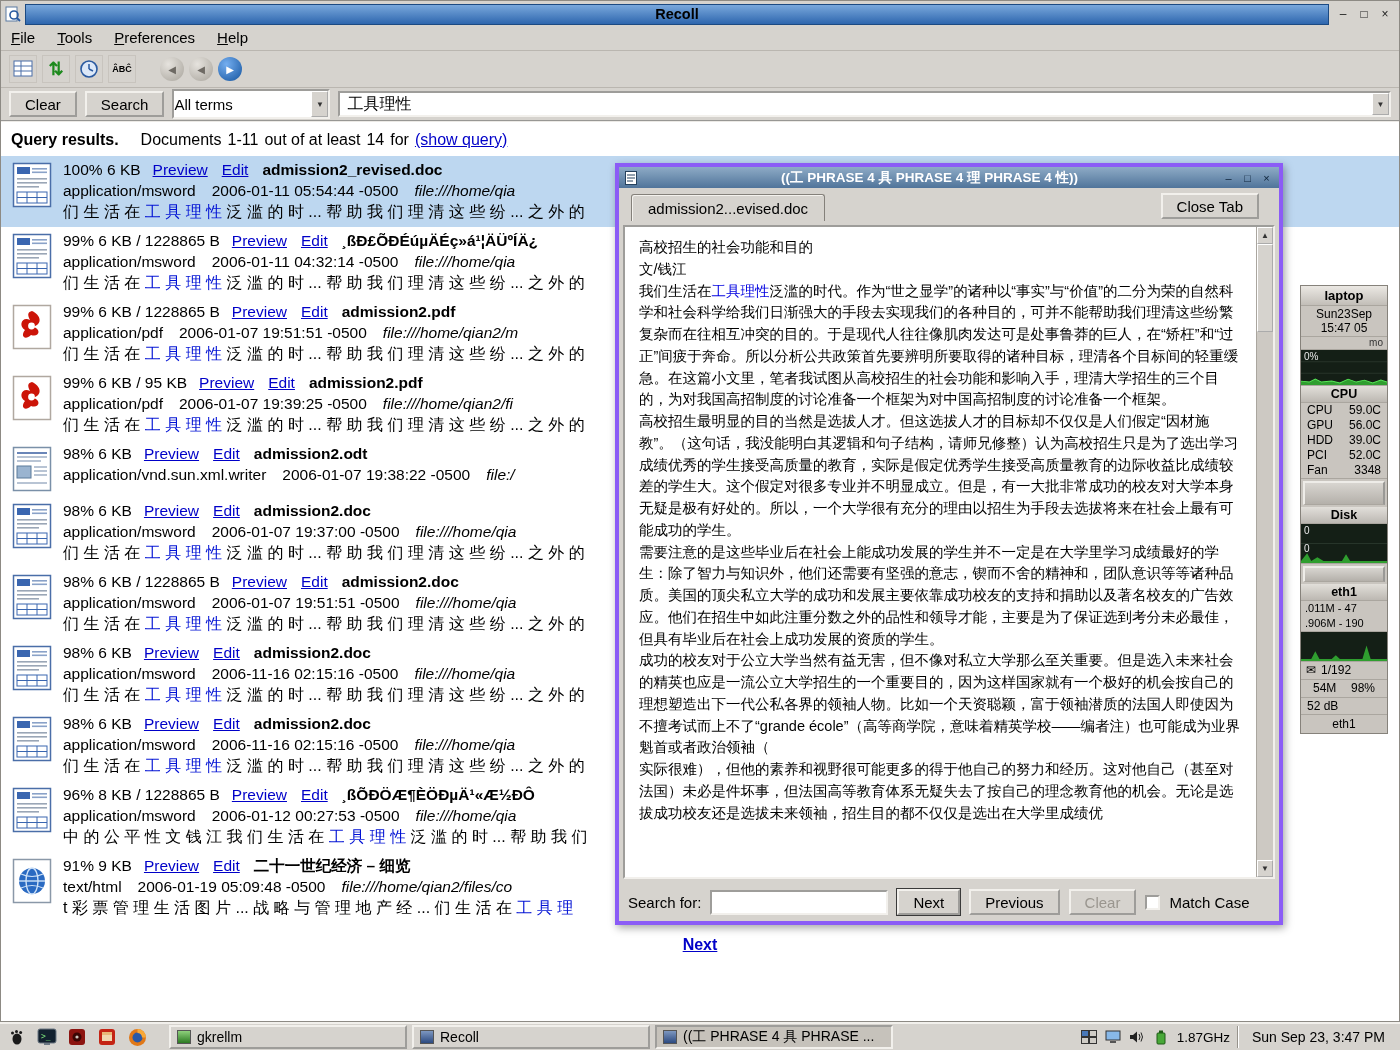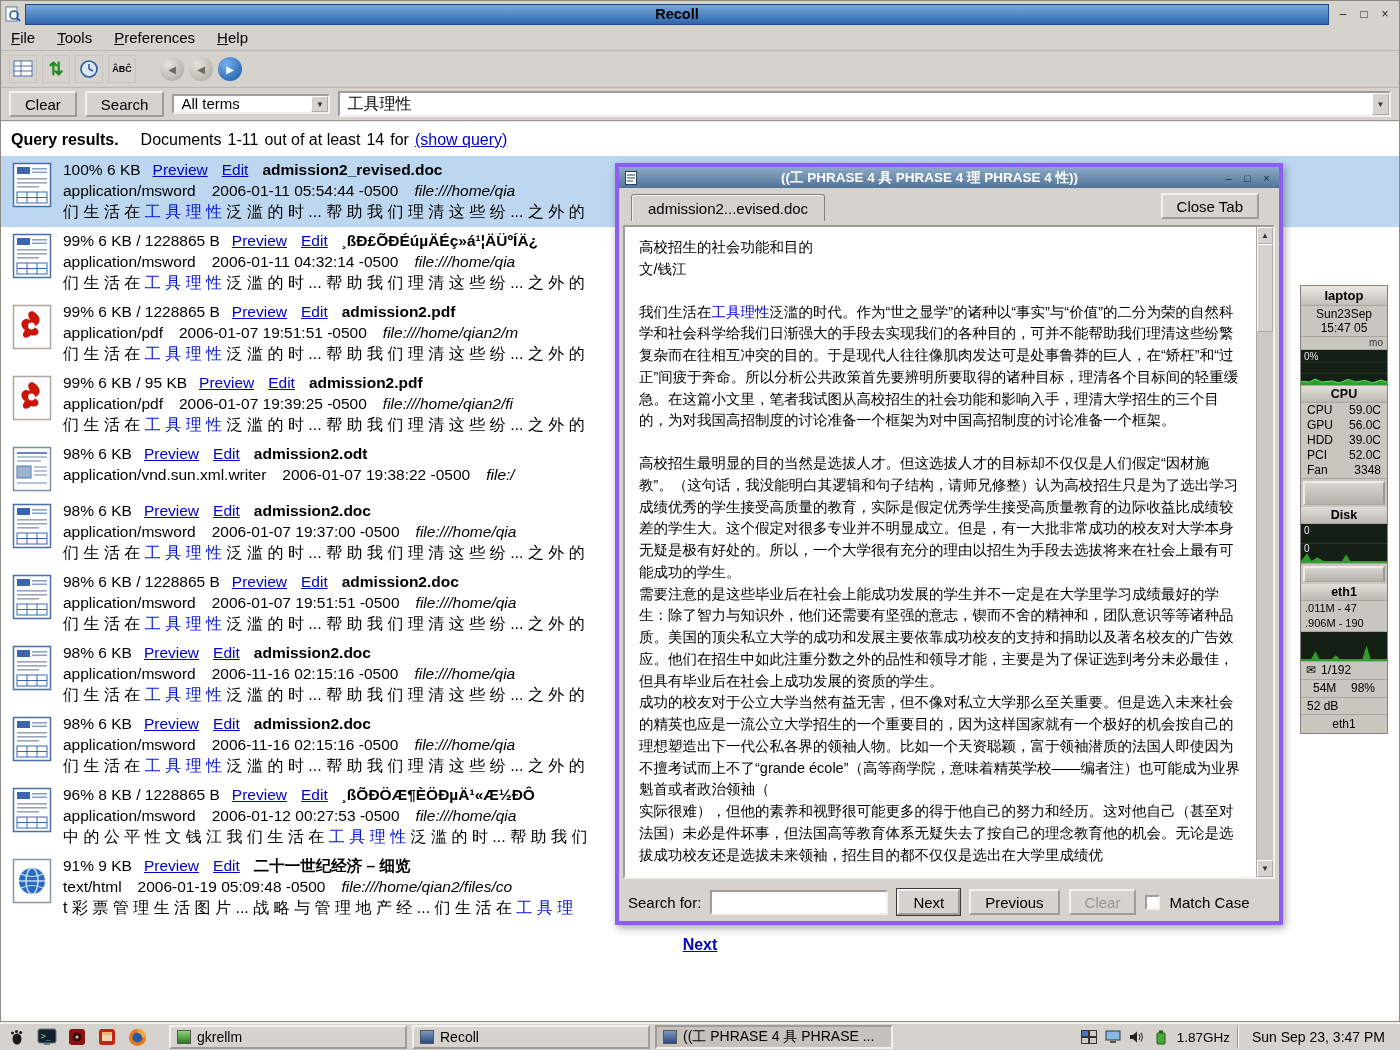--- a/index.html
+++ b/index.html
@@ -21,21 +21,21 @@
   .tool-btn{width:28px;height:28px;display:flex;align-items:center;justify-content:center;border:1px solid #c8c4be;background:#d6d3ce}
   .tool-sep{width:14px}
   .g-green{color:#1d8a1d;font-size:18px;font-weight:bold}
   .spell{font-size:9px;font-weight:bold;letter-spacing:0}
   .nav-circle{width:24px;height:24px;border-radius:50%;display:flex;align-items:center;justify-content:center;font-size:10px}
   .nav-circle.off{background:radial-gradient(circle at 35% 30%,#e6e3de,#a8a49c);color:#6e6a64}
   .nav-circle.on{background:radial-gradient(circle at 35% 30%,#74aef0,#15549e);color:#fff}
 
   .searchbar{height:34px;display:flex;align-items:center;gap:8px;padding:3px 8px;border-bottom:2px groove #eceae6}
   .btn{height:26px;padding:0 14px;font-size:15px;font-family:inherit;background:#d6d3ce;border:2px outset #f2f0ec;color:#000}
-  .combo{width:158px;height:20px;background:#fff;border:2px inset #f2f0ec;display:flex;align-items:flex-end;padding-left:7px;font-size:15px}
+  .combo{width:158px;height:30px;background:#fff;border:2px inset #f2f0ec;display:flex;align-items:center;font-size:15px}
   .combo-arrow{margin-left:auto;width:17px;height:100%;background:#d6d3ce;border:1px outset #fff;font-size:8px;display:flex;align-items:center;justify-content:center;color:#333}
   .query-wrap{flex:1;height:26px;display:flex;border:2px inset #f2f0ec;background:#fff}
   .query-input{flex:1;border:none;outline:none;background:#fff;font-size:16px;padding:0 7px;font-family:inherit}
 
   .content{flex:1;background:#fff;overflow:hidden;position:relative}
   .results-header{display:flex;align-items:baseline;gap:6px;padding:9px 10px 7px;font-size:16px}
   .qr-title{font-weight:bold;margin-right:16px}
   .bold{font-weight:normal}
   .link{color:#0000c8;text-decoration:underline;cursor:pointer}
 
@@ -59,21 +59,21 @@
   .pv-titlebar{height:21px;background:linear-gradient(#8eabc6,#50749a);display:flex;align-items:center;gap:4px;padding:0 5px}
   .pv-icon{width:14px;height:14px;display:flex;align-items:center;justify-content:center}
   .pv-title{flex:1;text-align:center;color:#fff;font-weight:bold;font-size:13.5px;white-space:nowrap;overflow:hidden}
   .pv-ctrl{width:15px;height:15px;display:flex;align-items:center;justify-content:center;font-size:11px;color:#0d2238}
   .pv-tabrow{height:33px;display:flex;align-items:flex-end;padding:4px 20px 0 12px}
   .pv-tab{height:27px;padding:0 16px;background:#d6d3ce;border:1px solid #84807a;border-bottom:none;border-radius:3px 3px 0 0;display:flex;align-items:center;font-size:15px;box-shadow:inset 1px 1px 0 #f4f2ee}
   .pv-closetab{margin-left:auto;margin-bottom:2px}
   .pv-main{flex:1;margin:4px;border:2px inset #f2f0ec;background:#fff;display:flex;overflow:hidden}
   .pv-body{flex:1;padding:10px 14px;font-size:14.5px;line-height:1.5;overflow:hidden}
   .pv-p{margin:0}
-  .pv-p.gap{margin-top:21px}
+  .pv-p.gap{}
   .pv-hl{color:#0000e0}
   .pv-scroll{width:17px;background:#cdc9c3;border-left:1px solid #aaa69f;display:flex;flex-direction:column;flex:none}
   .pv-sbtn{height:17px;background:#d6d3ce;border:1px outset #fff;font-size:8px;display:flex;align-items:center;justify-content:center;color:#333}
   .pv-strack{flex:1;position:relative}
   .pv-thumb{position:absolute;top:0;left:0;right:0;height:88px;background:#d6d3ce;border:1px outset #fff}
   .pv-findbar{height:38px;display:flex;align-items:center;gap:9px;padding:0 9px;font-size:15px}
   .pv-find-input{width:178px;height:25px;border:2px inset #f2f0ec;background:#fff;font-family:inherit;font-size:15px;padding:0 5px}
   .btn.default{border:2px outset #f2f0ec;outline:1px solid #3a3a3a}
   .btn.disabled{color:#9a968f}
   .cb{width:15px;height:15px;border:2px inset #f2f0ec;background:#fff;flex:none}

